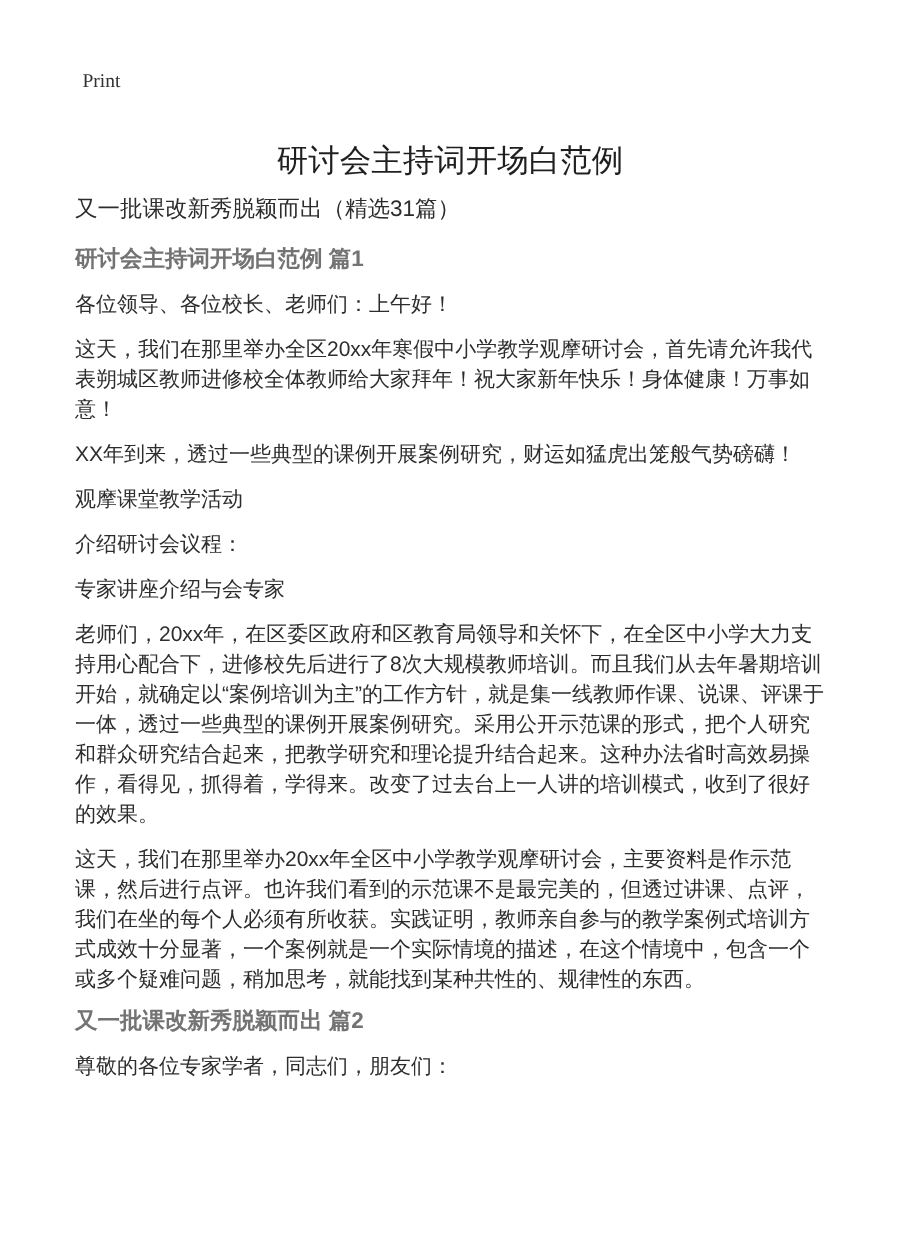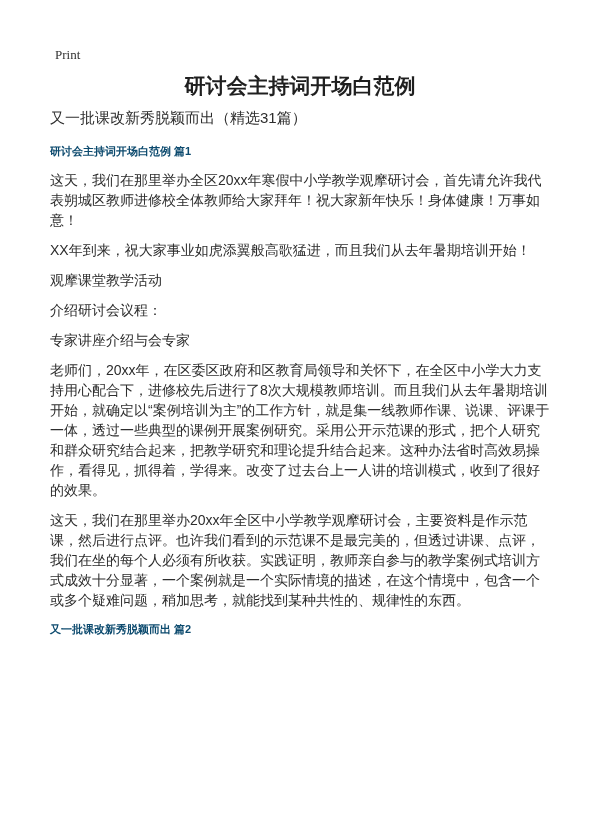--- a/index.html
+++ b/index.html
@@ -24,39 +24,39 @@
     display: inline-block;
     margin-left: 5px;
     font-family: "Liberation Serif", "DejaVu Serif", serif;
     font-size: 13px;
     line-height: 15px;
     color: #333333;
     text-decoration: none;
     cursor: pointer;
   }
   .doc-title {
-    margin-top: 10px;
+    margin-top: 32px;
     text-align: center;
     font-size: 21px;
-    font-weight: bold;
+    font-weight: normal;
     line-height: 26px;
     color: #1f1f1f;
   }
   .doc-subtitle {
     margin-top: 10px;
     font-size: 15px;
     line-height: 18px;
     color: #2d2d2d;
   }
   .section-heading {
     margin-top: 10px;
-    font-size: 11px;
+    font-size: 15px;
     font-weight: bold;
     line-height: 18px;
-    color: #0c4a6e;
+    color: #737373;
   }
   .section-heading.mt-lg {
     margin-top: 15px;
   }
   .body-para {
     margin-top: 10px;
     font-size: 14px;
     line-height: 20px;
     color: #2d2d2d;
     word-break: break-all;
@@ -68,24 +68,26 @@
 <div class="page">
 
   <a class="print-link">Print</a>
 
   <h1 class="doc-title">研讨会主持词开场白范例</h1>
 
   <div class="doc-subtitle">又一批课改新秀脱颖而出（精选31篇）</div>
 
   <h2 class="section-heading mt-lg">研讨会主持词开场白范例 篇1</h2>
 
+  <p class="body-para">各位领导、各位校长、老师们：上午好！</p>
   <p class="body-para">这天，我们在那里举办全区20xx年寒假中小学教学观摩研讨会，首先请允许我代表朔城区教师进修校全体教师给大家拜年！祝大家新年快乐！身体健康！万事如意！</p>
-  <p class="body-para">XX年到来，祝大家事业如虎添翼般高歌猛进，而且我们从去年暑期培训开始！</p>
+  <p class="body-para">XX年到来，透过一些典型的课例开展案例研究，财运如猛虎出笼般气势磅礴！</p>
   <p class="body-para">观摩课堂教学活动</p>
   <p class="body-para">介绍研讨会议程：</p>
   <p class="body-para">专家讲座介绍与会专家</p>
   <p class="body-para">老师们，20xx年，在区委区政府和区教育局领导和关怀下，在全区中小学大力支持用心配合下，进修校先后进行了8次大规模教师培训。而且我们从去年暑期培训开始，就确定以“案例培训为主”的工作方针，就是集一线教师作课、说课、评课于一体，透过一些典型的课例开展案例研究。采用公开示范课的形式，把个人研究和群众研究结合起来，把教学研究和理论提升结合起来。这种办法省时高效易操作，看得见，抓得着，学得来。改变了过去台上一人讲的培训模式，收到了很好的效果。</p>
   <p class="body-para">这天，我们在那里举办20xx年全区中小学教学观摩研讨会，主要资料是作示范课，然后进行点评。也许我们看到的示范课不是最完美的，但透过讲课、点评，我们在坐的每个人必须有所收获。实践证明，教师亲自参与的教学案例式培训方式成效十分显著，一个案例就是一个实际情境的描述，在这个情境中，包含一个或多个疑难问题，稍加思考，就能找到某种共性的、规律性的东西。</p>
 
   <h2 class="section-heading">又一批课改新秀脱颖而出 篇2</h2>
 
+  <p class="body-para">尊敬的各位专家学者，同志们，朋友们：</p>
 
 </div>
 
 </body></html>

